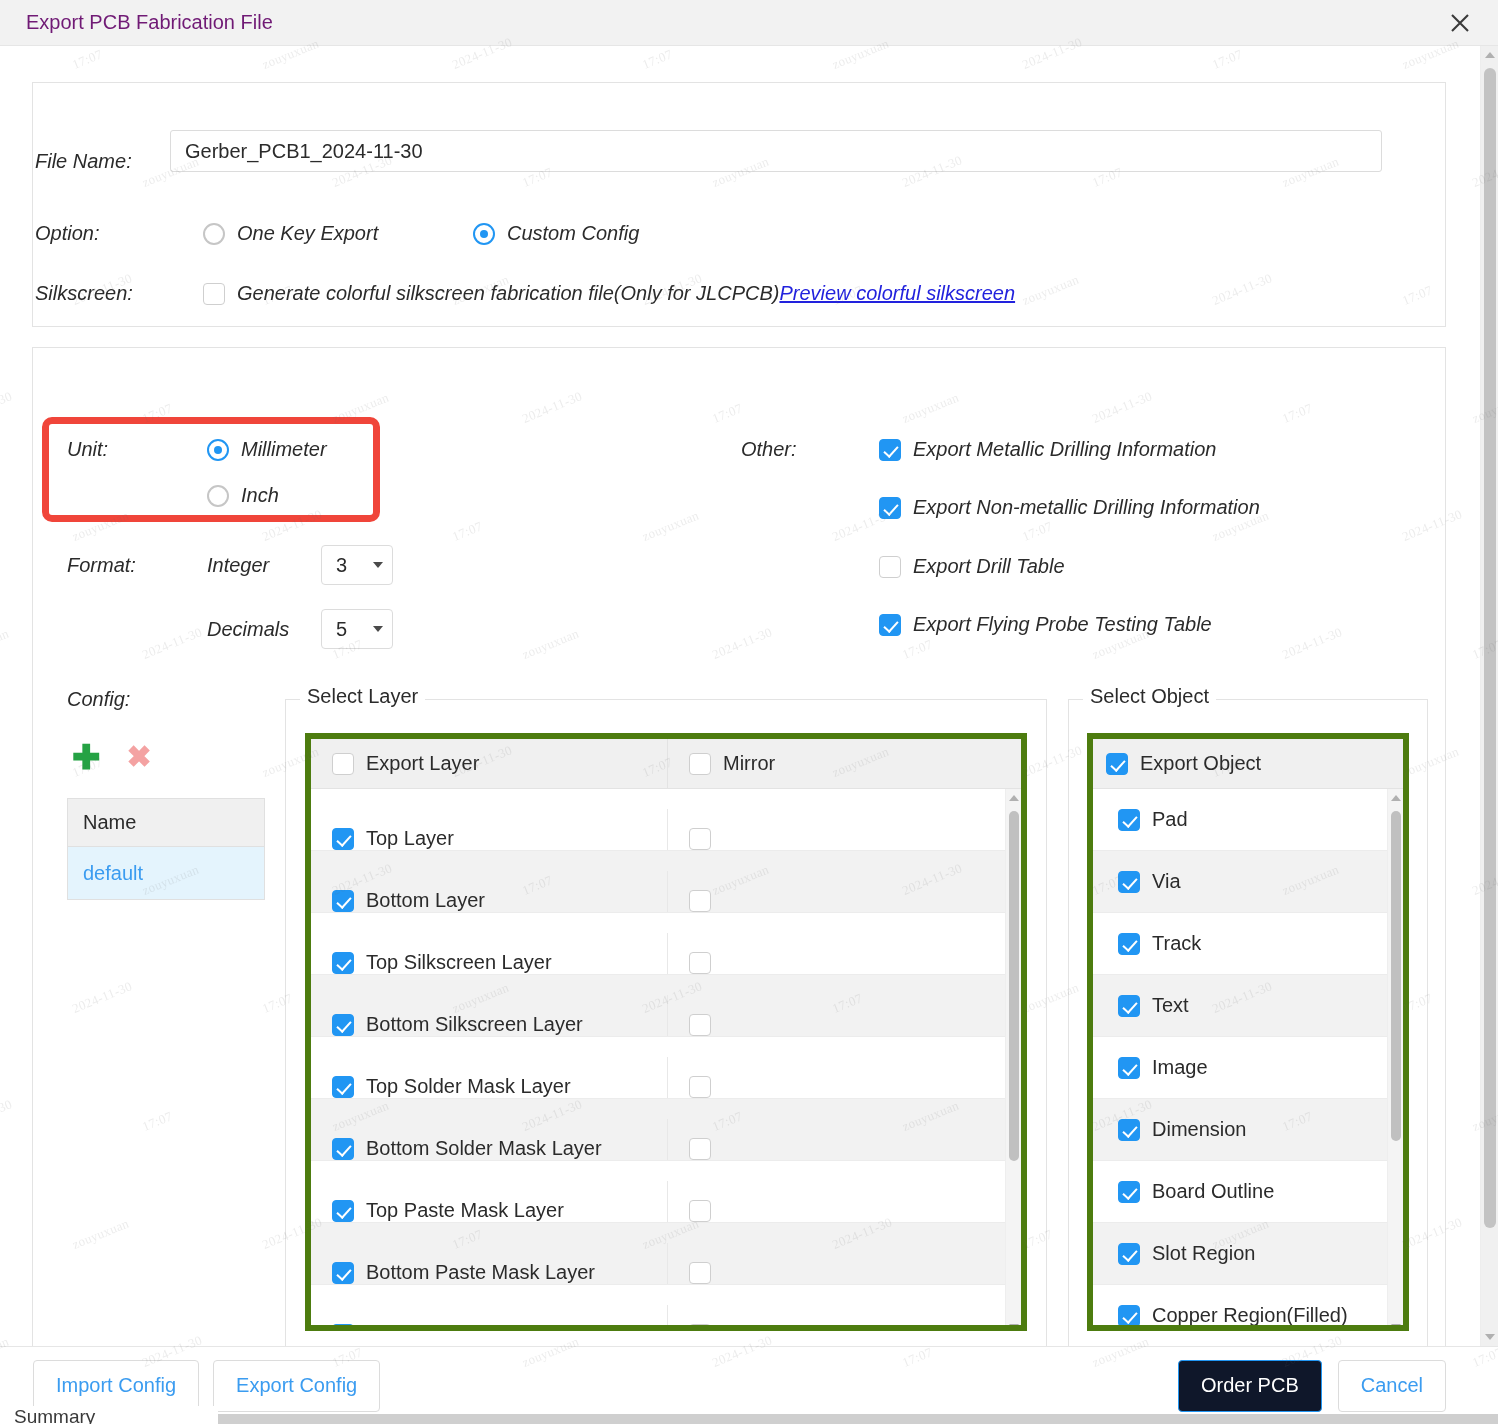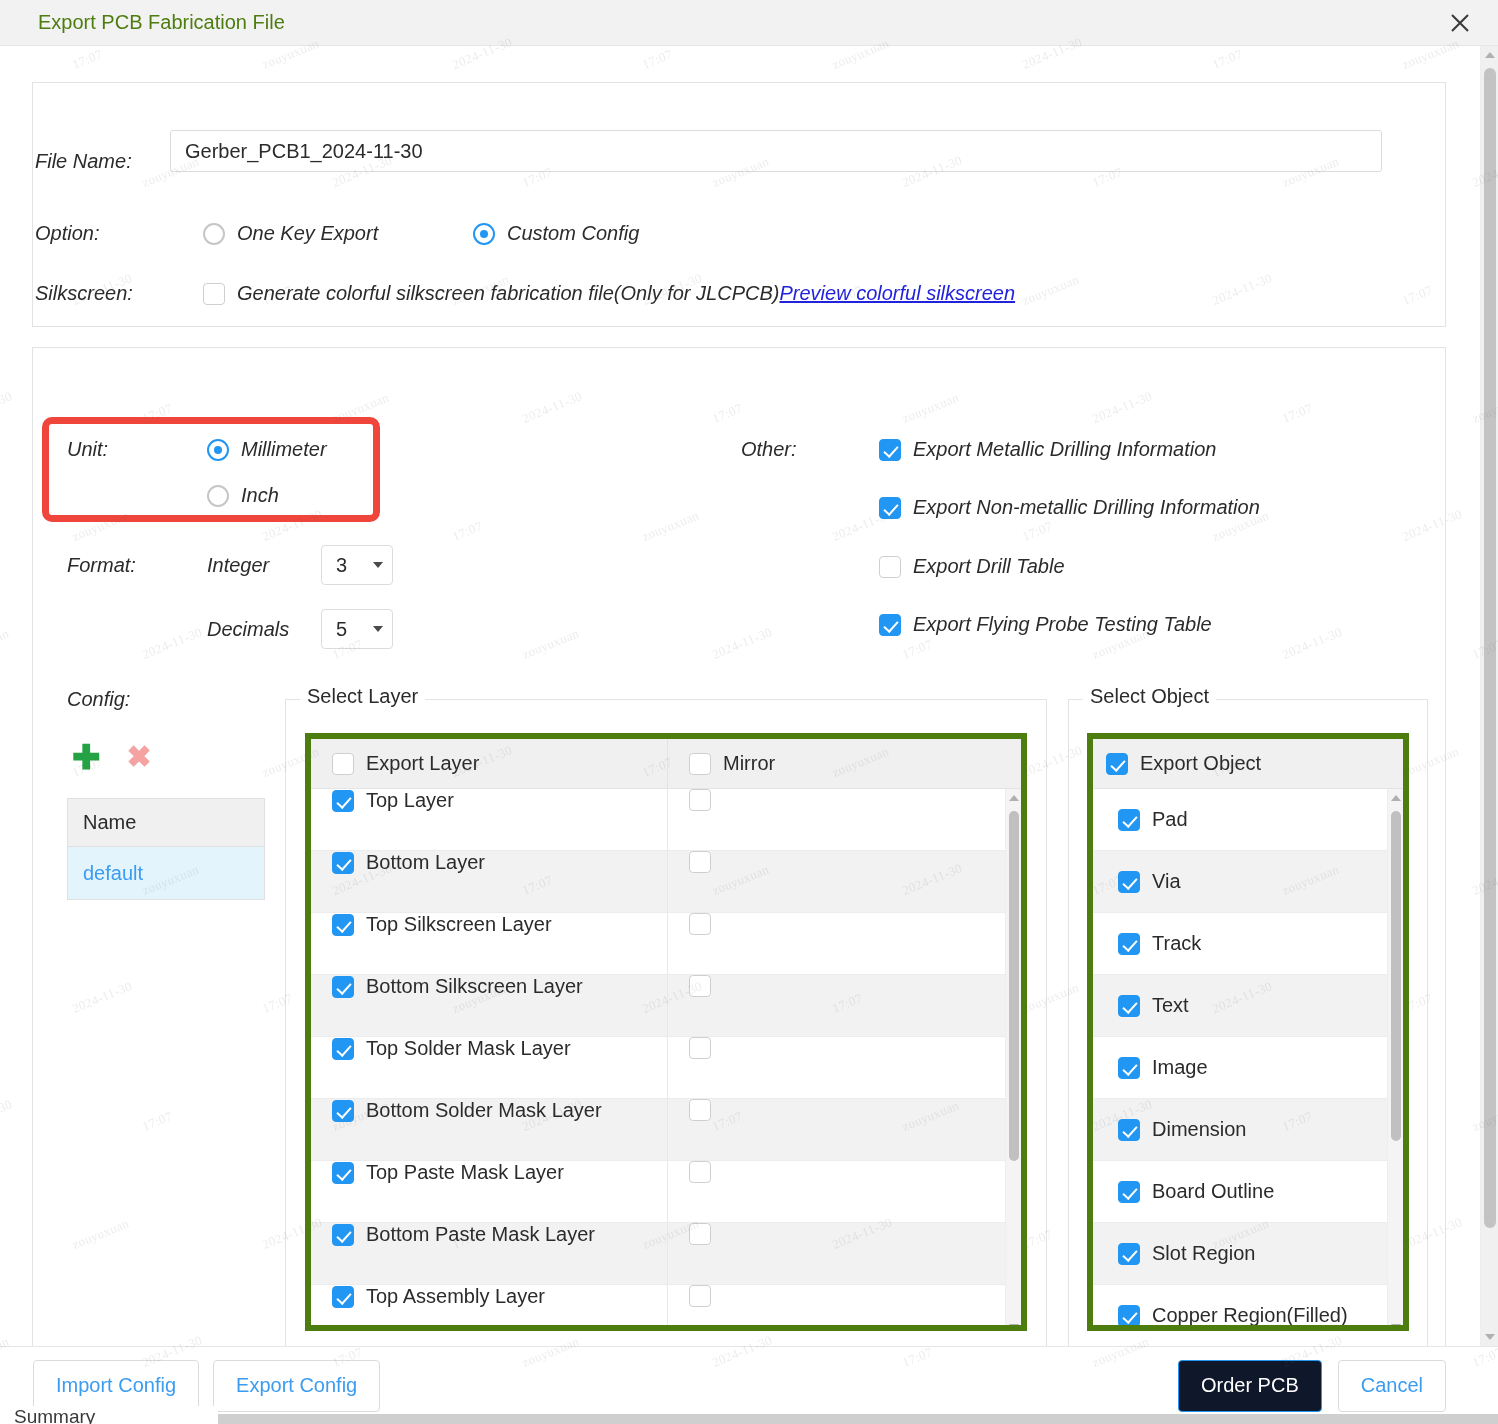--- a/index.html
+++ b/index.html
@@ -44,22 +44,22 @@
     height: 46px;
     background: #f2f2f2;
     border-bottom: 1px solid #e6e6e6;
     display: flex;
     align-items: center;
     flex: 0 0 46px;
     position: relative;
   }
   .title-text {
     font-size: 20px;
-    color: #4d7c0f;
-    margin-left: 38px;
+    color: #701a75;
+    margin-left: 26px;
   }
   .close-btn {
     position: absolute;
     right: 18px; top: 4px;
     width: 40px; height: 38px;
     display: flex; align-items: center; justify-content: center;
     cursor: pointer;
   }
   .close-btn svg { display: block; }
 
@@ -296,22 +296,23 @@
   .lb-rows-obj { position: absolute; left: 0; top: 0; right: 16px; }
 
   .lrow {
     display: flex;
     height: 62px;
     align-items: stretch;
     border-bottom: 1px solid #ececec;
   }
   .lrow.alt { background: #f2f2f2; }
   .lrow .cell {
-    display: flex; align-items: flex-start;
+    display: flex; align-items: flex-end;
     padding-left: 21px;
+    margin-top: 20px;
   }
   .lrow .cell.c1 { width: 357px; border-right: 1px solid #e8e8e8; }
   .lrow .cell.c2 { flex: 1; }
 
   .orow {
     display: flex;
     height: 62px;
     align-items: center;
     padding-left: 25px;
     border-bottom: 1px solid #ececec;

